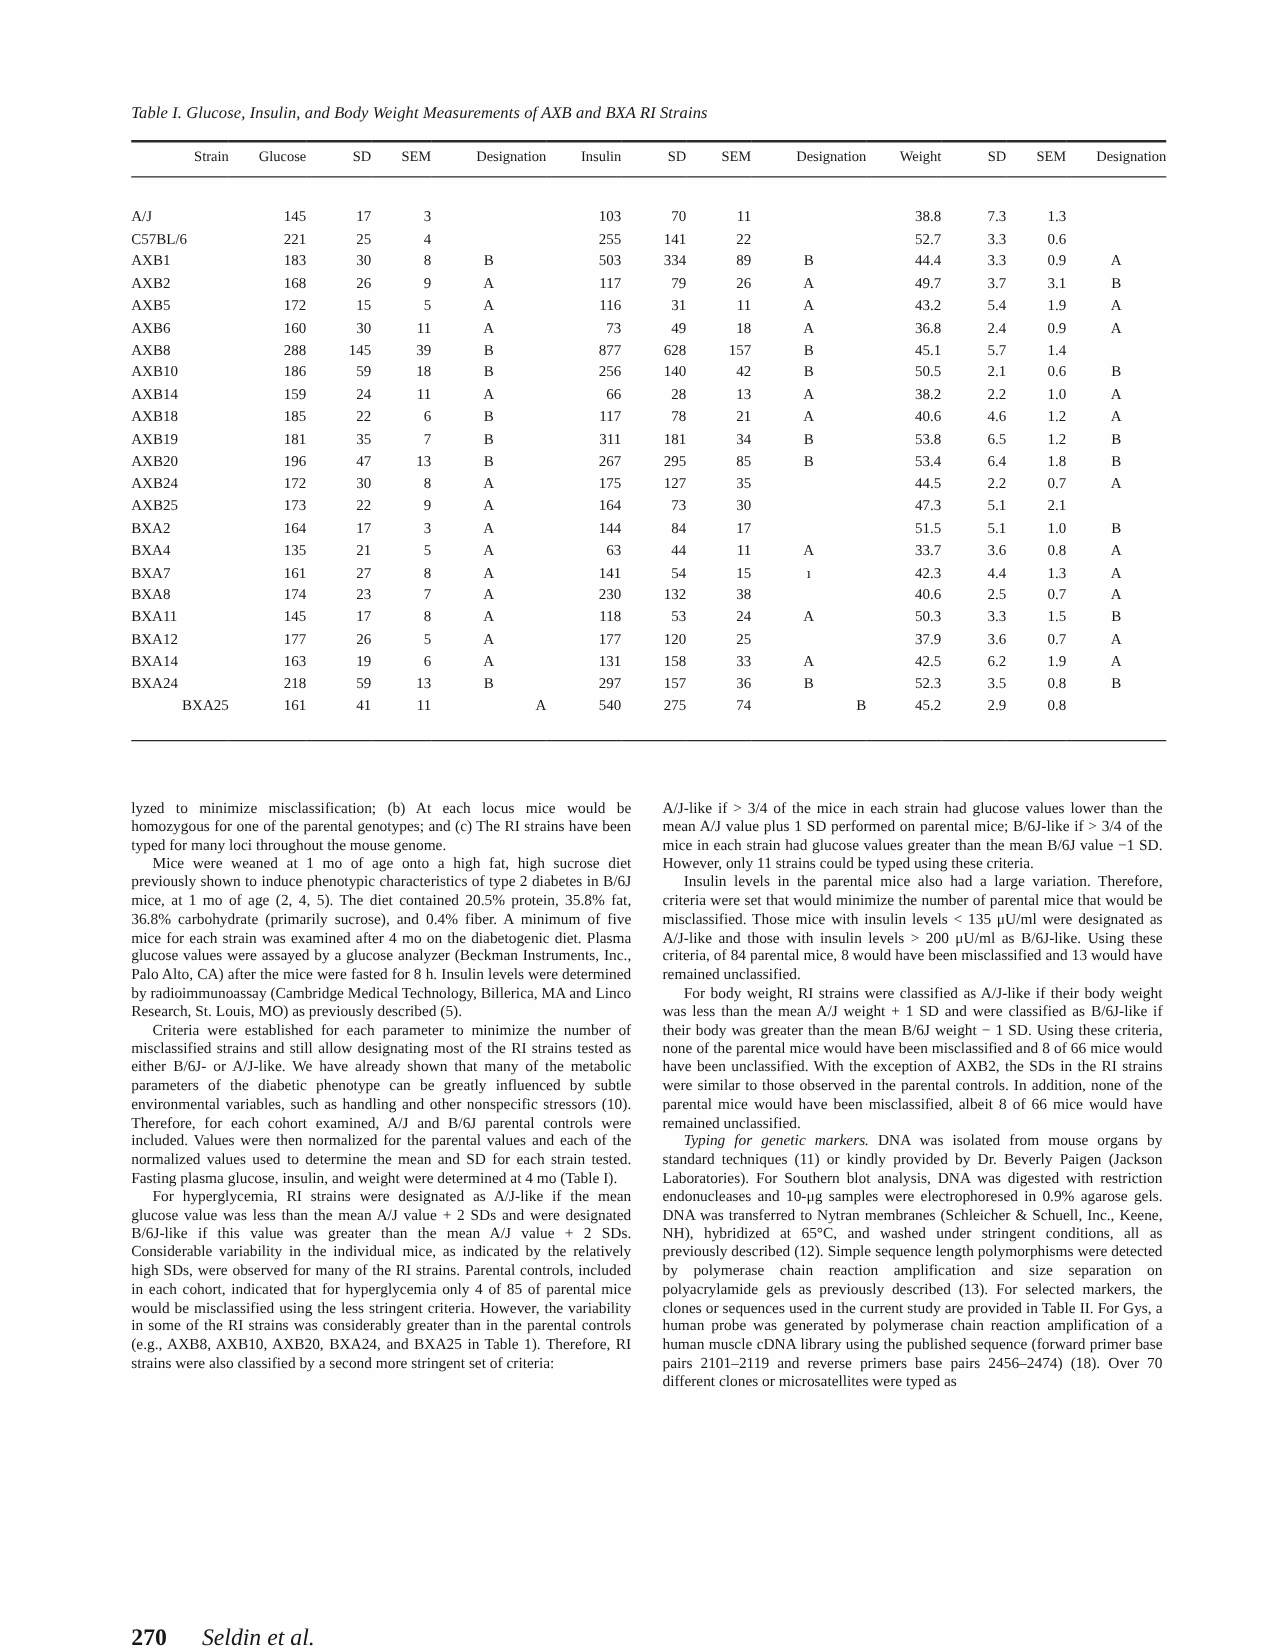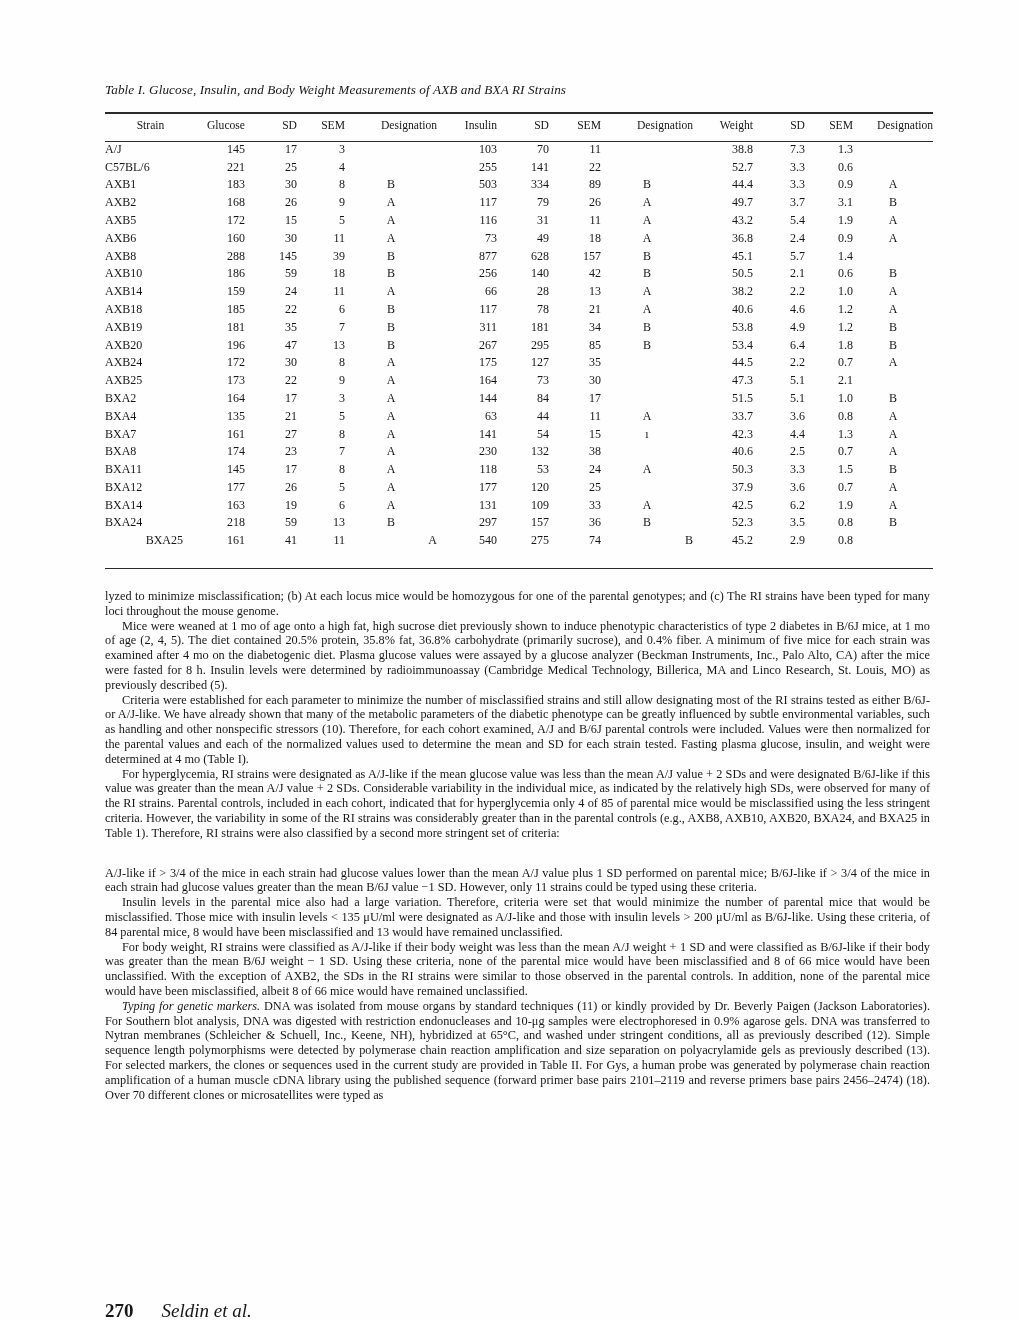--- a/index.html
+++ b/index.html
@@ -14,31 +14,31 @@
 
   table.ri-table {
     border-collapse:collapse; width:828px;
     border-top:2px solid #2a2a2a; border-bottom:1.6px solid #2a2a2a;
     font-size:12px;
   }
   table.ri-table th {
     font-weight:normal; font-size:11.6px; text-align:right;
     padding:6px 0 8px 0; border-bottom:1.2px solid #2a2a2a; line-height:1.1;
   }
-  table.ri-table th:first-child { text-align:center; padding-left:13px; }
+  table.ri-table th:first-child { text-align:right; padding-left:13px; }
   table.ri-table td { padding:2px 0; line-height:1.15; }
   td.col-strain { text-align:left; }
   td.col-num { text-align:right; padding-right:16px; }
   td.col-desig { text-align:center; }
-  tbody tr:first-child td { padding-top:1px; }
+  tbody tr:first-child td { padding-top:25px; }
   tbody tr:last-child td { padding-bottom:20px;text-align:right; }
 
   .body-columns {
-    display:flex; gap:25px; margin-top:20px;
-    text-align:justify; font-size:12.3px; line-height:14.8px;flex-direction:column;
+    display:flex; gap:25px; margin-top:46px;
+    text-align:justify; font-size:12.3px; line-height:14.8px;
   }
   .body-columns .col { flex:1; min-width:0; }
   .body-columns p { margin:0; }
   .body-columns p.indent { text-indent:17px; }
   .lead { font-style:italic; }
 
   .footer { position:absolute; left:105px; top:1300px; font-size:19px; }
   .footer .page-num { font-weight:bold; margin-right:28px; }
   .footer .authors { font-style:italic; }
 </style>
@@ -238,21 +238,21 @@
             <td class="col-strain">AXB19</td>
             <td class="col-num">181</td>
             <td class="col-num">35</td>
             <td class="col-num">7</td>
             <td class="col-desig">B</td>
             <td class="col-num">311</td>
             <td class="col-num">181</td>
             <td class="col-num">34</td>
             <td class="col-desig">B</td>
             <td class="col-num">53.8</td>
-            <td class="col-num">4.9</td>
+            <td class="col-num">6.5</td>
             <td class="col-num">1.2</td>
             <td class="col-desig">B</td>
           </tr>
           <tr>
             <td class="col-strain">AXB20</td>
             <td class="col-num">196</td>
             <td class="col-num">47</td>
             <td class="col-num">13</td>
             <td class="col-desig">B</td>
             <td class="col-num">267</td>
@@ -384,21 +384,21 @@
             <td class="col-num">0.7</td>
             <td class="col-desig">A</td>
           </tr>
           <tr>
             <td class="col-strain">BXA14</td>
             <td class="col-num">163</td>
             <td class="col-num">19</td>
             <td class="col-num">6</td>
             <td class="col-desig">A</td>
             <td class="col-num">131</td>
-            <td class="col-num">109</td>
+            <td class="col-num">158</td>
             <td class="col-num">33</td>
             <td class="col-desig">A</td>
             <td class="col-num">42.5</td>
             <td class="col-num">6.2</td>
             <td class="col-num">1.9</td>
             <td class="col-desig">A</td>
           </tr>
           <tr>
             <td class="col-strain">BXA24</td>
             <td class="col-num">218</td>

